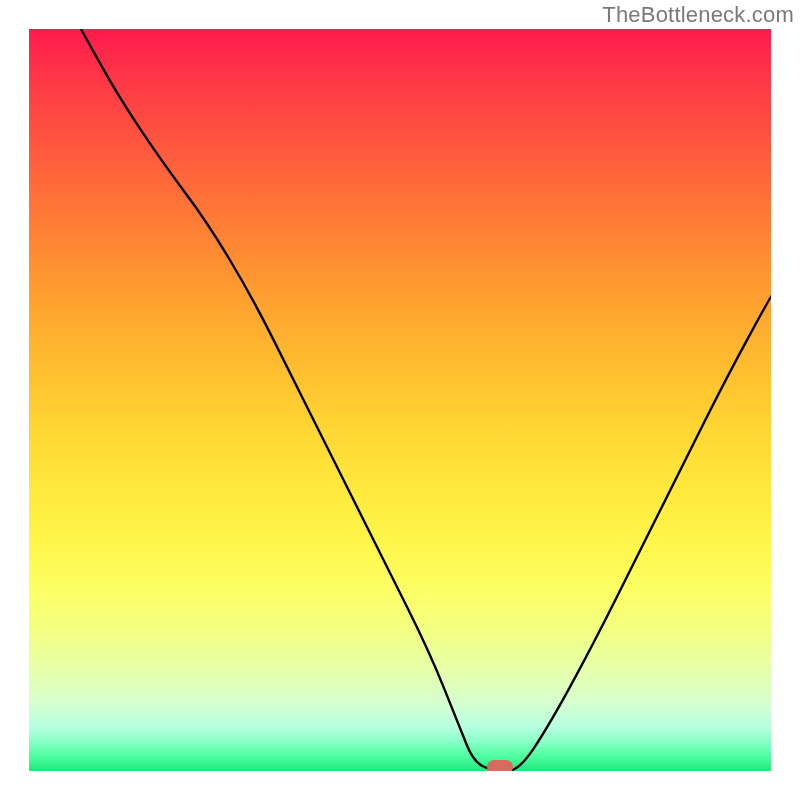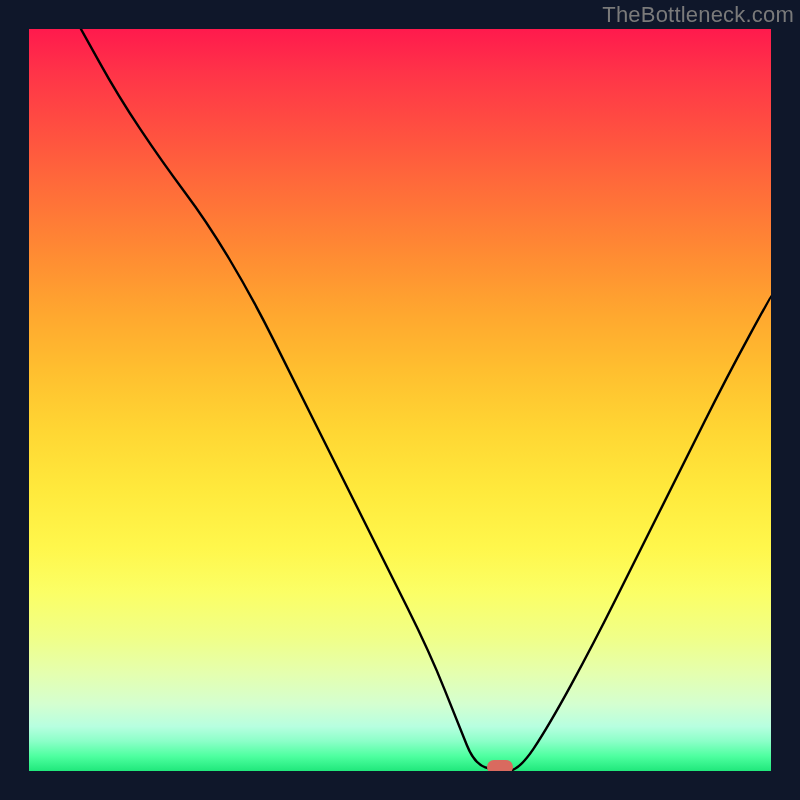--- a/index.html
+++ b/index.html
@@ -7,21 +7,21 @@
     padding: 0;
     width: 800px;
     height: 800px;
     background: #000;
     font-family: Arial, Helvetica, sans-serif;
   }
   .container {
     position: relative;
     width: 800px;
     height: 800px;
-    background: #0f172a;
+    background: #ffffff;
   }
   .watermark {
     position: absolute;
     top: 2px;
     right: 6px;
     color: #7a7a7a;
     font-size: 22px;
     font-weight: 500;
     letter-spacing: 0.2px;
     z-index: 10;

